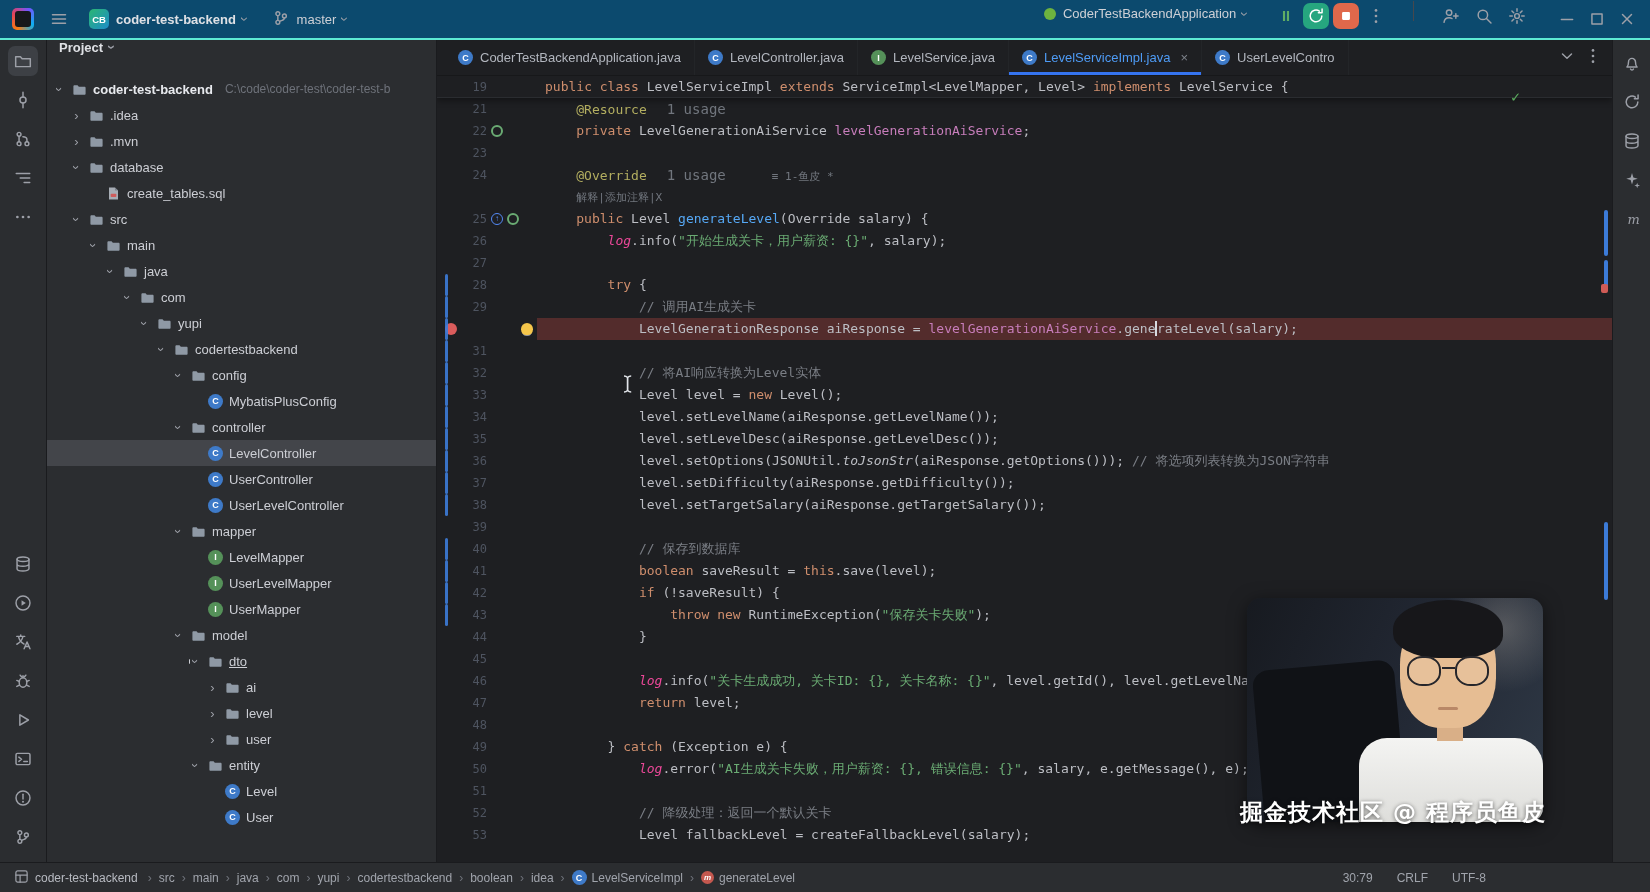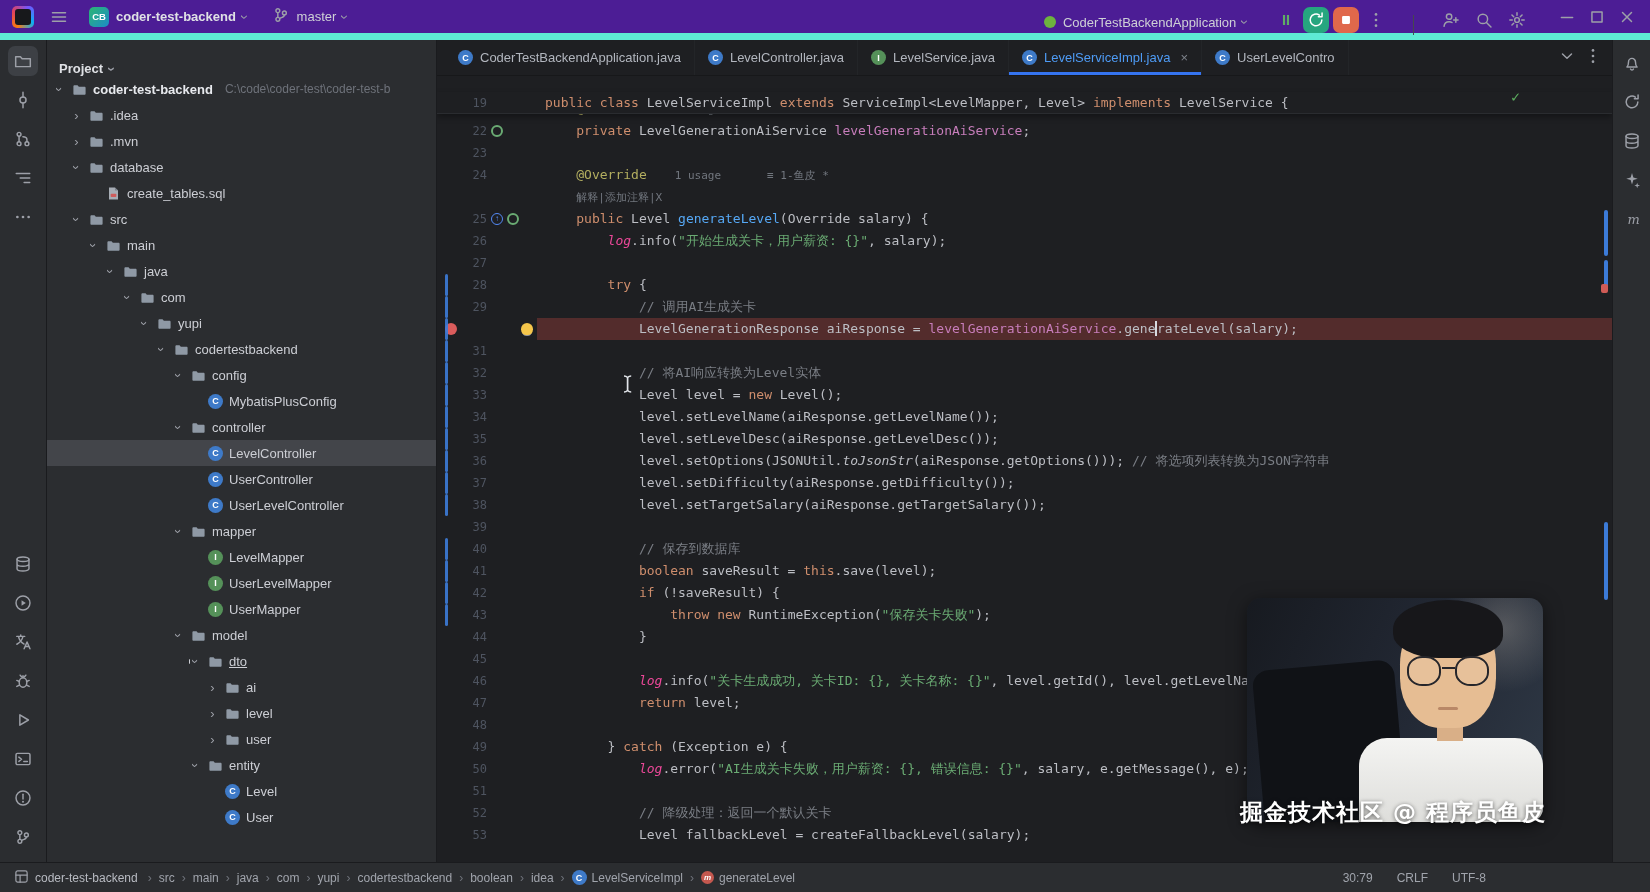--- a/index.html
+++ b/index.html
@@ -1,27 +1,27 @@
 <!DOCTYPE html>
 <html><head>
 <meta charset="utf-8">
 <style>
 *{box-sizing:border-box;margin:0;padding:0}
 html,body{width:1650px;height:892px;overflow:hidden;background:#1E1F22;font-family:"Liberation Sans","DejaVu Sans",sans-serif}
 .app{position:relative;width:1650px;height:892px;display:flex;flex-direction:column;color:#BCBEC4;font-size:13px}
 
 
-.titlebar{height:40px;flex:0 0 40px;background:#4c1d95;display:flex;align-items:center;padding:0 8px;gap:6px;border-bottom:7px solid #5eead4}
+.titlebar{height:40px;flex:0 0 40px;background:#0c4a6e;display:flex;align-items:center;padding:0 8px;gap:6px;border-bottom:2px solid #5eead4}
 .logo{width:22px;height:22px;border-radius:5px;background:conic-gradient(from 210deg,#F97A12,#E1425E,#7256FF,#0CB0F2,#F97A12);position:relative;margin:0 4px 0 4px;flex:none}
 .logo::after{content:'';position:absolute;inset:3px;background:#17181B;border-radius:3px}
 .tb-btn{width:30px;height:30px;border-radius:6px;display:flex;align-items:center;justify-content:center}
 .tb-chip{display:flex;align-items:center;gap:7px;padding:5px 9px;border-radius:6px;color:#CED0D6;white-space:nowrap}
 .cb-badge{width:20px;height:20px;border-radius:5px;background:linear-gradient(135deg,#2BB673,#1D8CC9);color:#fff;font-size:9.5px;font-weight:700;display:flex;align-items:center;justify-content:center;flex:none}
 .chev{display:inline-block;color:#9DA0A8;font-size:14px;transform:rotate(90deg);line-height:1}
-.tb-right{margin-left:auto;display:flex;align-items:flex-end;gap:14px}
+.tb-right{margin-left:auto;display:flex;align-items:flex-start;gap:14px}
 .runcfg-ic{width:12px;height:12px;border-radius:50%;background:#6DB33F;flex:none}
 .btn-sq{width:26px;height:26px;border-radius:7px;display:flex;align-items:center;justify-content:center;margin:0 2px}
 .btn-rerun{background:#26A67F}.btn-rerun .si{stroke:#fff}
 .btn-stop{background:#E0684B}
 .sep{width:1px;height:20px;background:#46484D;margin:0 8px}
 .win-btn{width:30px;height:36px;display:flex;align-items:center;justify-content:center;color:#B6B9BF}
 
 
 .si{width:18px;height:18px;stroke:#9DA0A8;fill:none;stroke-width:1.3;stroke-linecap:round;stroke-linejoin:round;flex:none}
 .si .f{fill:#9DA0A8;stroke:none}
@@ -41,59 +41,59 @@
 .body-row{flex:1;display:flex;min-height:0}
 .left-strip{width:47px;background:#2B2D30;border-right:1px solid #1A1B1E;display:flex;flex-direction:column;align-items:center;padding:6px 0 10px}
 #lsTop,#lsBottom,.right-strip{display:flex;flex-direction:column;gap:9px;align-items:center}
 #lsBottom{margin-top:auto}
 .strip-btn{width:30px;height:30px;border-radius:7px;display:flex;align-items:center;justify-content:center}
 .strip-btn.active{background:#3D4045}
 .right-strip{width:38px;background:#2B2D30;border-left:1px solid #1A1B1E;padding-top:8px}
 
 
 .project-panel{width:390px;background:#2B2D30;border-right:1px solid #1A1B1E;display:flex;flex-direction:column;flex:none}
-.panel-header{height:36px;flex:none;display:flex;align-items:flex-end;gap:7px;padding:0 12px;color:#DFE1E5;font-weight:700}
+.panel-header{height:36px;flex:none;display:flex;align-items:flex-start;gap:7px;padding:0 12px;color:#DFE1E5;font-weight:700}
 .tree{flex:1;overflow:hidden;font-size:13px}
 .trow{height:26px;display:flex;align-items:center;gap:6px;white-space:nowrap;color:#CCCED4;overflow:hidden}
 .trow.sel{background:#43454A}
 .tchev{width:13px;color:#9DA0A8;font-size:13px;display:flex;justify-content:center;flex:none}
 .tchev.open{transform:rotate(90deg)}
 .tlabel.bold{color:#E8EAEE;font-weight:700}
 .tpath{color:#6E727A;font-size:12px;margin-left:6px}
 
 
 .editor-zone{flex:1;display:flex;flex-direction:column;min-width:0;background:#1E1F22}
 .tabs{height:36px;flex:0 0 36px;display:flex;align-items:stretch;padding-left:8px;border-bottom:1px solid #17181A}
 .tab{display:flex;align-items:center;gap:7px;padding:0 13px;color:#B2B6BE;position:relative;border-right:1px solid #232528;white-space:nowrap}
 .tab.active{color:#4E9BF5}
 .tab.active::after{content:'';position:absolute;left:0;right:0;bottom:0;height:3px;background:#3574F0}
 .tab .x{color:#7E838B;font-size:13px;margin-left:3px}
 .tabs-end{margin-left:auto;display:flex;align-items:center;gap:8px;padding:0 10px}
 
 
 .editor{flex:1;position:relative;font-family:"DejaVu Sans Mono","Liberation Mono",monospace;font-size:13px;overflow:hidden}
-.sticky{position:absolute;top:16px;left:0;right:0;height:22px;background:#1E1F22;z-index:3;box-shadow:0 3px 6px rgba(0,0,0,.35);border-bottom:1px solid #2A2C30}
+.sticky{position:absolute;top:0;left:0;right:0;height:22px;background:#1E1F22;z-index:3;box-shadow:0 3px 6px rgba(0,0,0,.35);border-bottom:1px solid #2A2C30}
 #lines{position:absolute;top:22px;left:0;right:0}
 .ln{display:flex;height:22px;line-height:22px;white-space:pre;position:relative}
 .ln.cb::before{content:'';position:absolute;left:8px;top:0;bottom:0;width:3px;background:#3C7BD8;border-radius:2px;opacity:.9}
 .gut{flex:0 0 100px;display:flex;align-items:center;height:22px}
 .bp{width:28px;display:flex;justify-content:center;flex:none}
 .dot{width:12px;height:12px;border-radius:50%;background:#DB5C5C}
 .num{flex:1;text-align:right;color:#4E5460;font-size:12px}
 .gicons{width:50px;flex:none;display:flex;align-items:center;gap:4px;padding:0 4px;height:22px}
 .code{flex:1;padding-left:calc(8px + var(--i,0)*4ch);height:22px;position:relative}
 .ln.hl .code{background:#532C2C}
 .gi{width:12px;height:12px;display:inline-block;flex:none}
 .gi-spring{border:2px solid #6AAB73;border-radius:50%}
 .gi-override{border:1.5px solid #548AF7;border-radius:50%;color:#548AF7;font-size:8px;line-height:9px;text-align:center;font-family:"Liberation Sans",sans-serif}
 .gi-bulb{background:#F5C64B;border-radius:50% 50% 45% 45%;margin-left:auto;box-shadow:0 2px 0 -1px #8d9097}
 .caret{display:inline-block;width:1.5px;height:15px;background:#D7DAE0;vertical-align:-3px}
 .t-k{color:#CF8E6D}.t-d{color:#BCBEC4}.t-f{color:#C77DBB}.t-s{color:#6AAB73}.t-c{color:#7A7E85}
 .t-a{color:#B3AE60}.t-m{color:#56A8F5}.t-it{color:#BCBEC4;font-style:italic}.t-lf{color:#ec4899;font-style:italic}
-.t-h{margin-left:28px;color:#71767E;font-size:11px}
+.t-h{margin-left:20px;color:#71767E;font-size:14px}
 .t-cv{margin-left:46px;color:#71767E;font-size:11px}
 .t-cv2{color:#71767E;font-size:11px}
 .inspect{position:absolute;top:12px;right:92px;color:#5BAB5E;font-size:15px;font-weight:700;z-index:4}
 #stripes{position:absolute;top:0;bottom:0;right:0;width:16px;z-index:2}
 .smark{position:absolute;right:4px;width:4px;border-radius:2px}
 
 
 .statusbar{height:30px;flex:0 0 30px;background:#2B2D30;border-top:1px solid #1A1B1E;display:flex;align-items:center;padding:0 14px;gap:10px;font-size:12px;color:#A0A4AC}
 .sb-module{display:flex;align-items:center;gap:6px;color:#B8BBC2}
 .sb-module .si{width:15px;height:15px}

